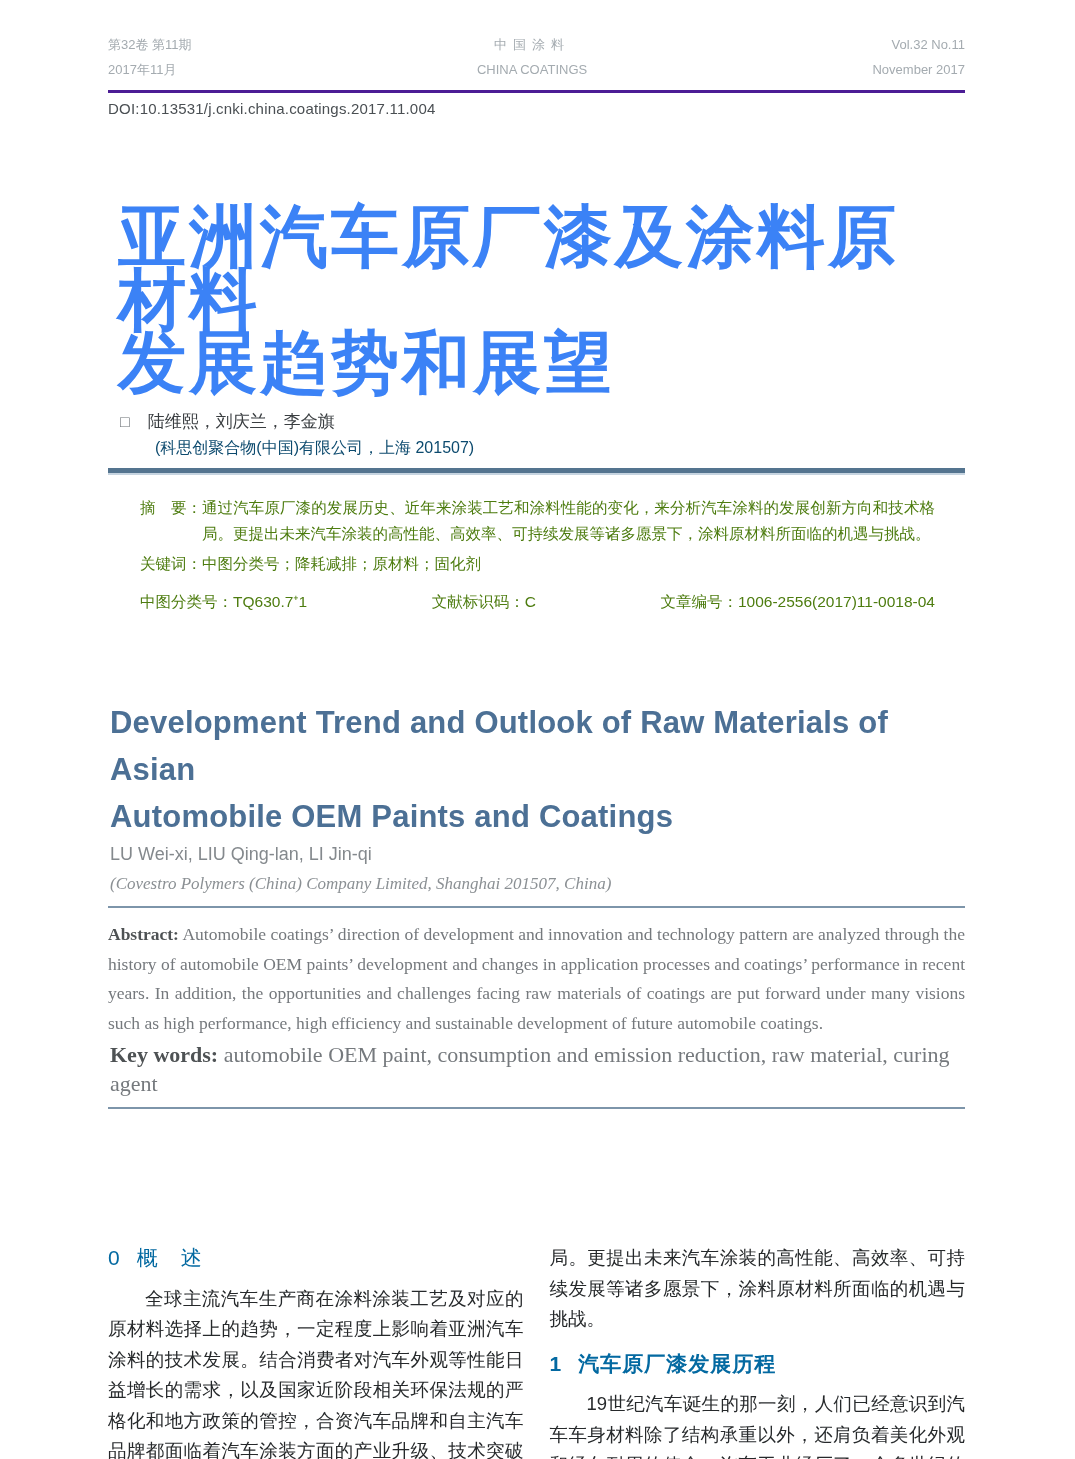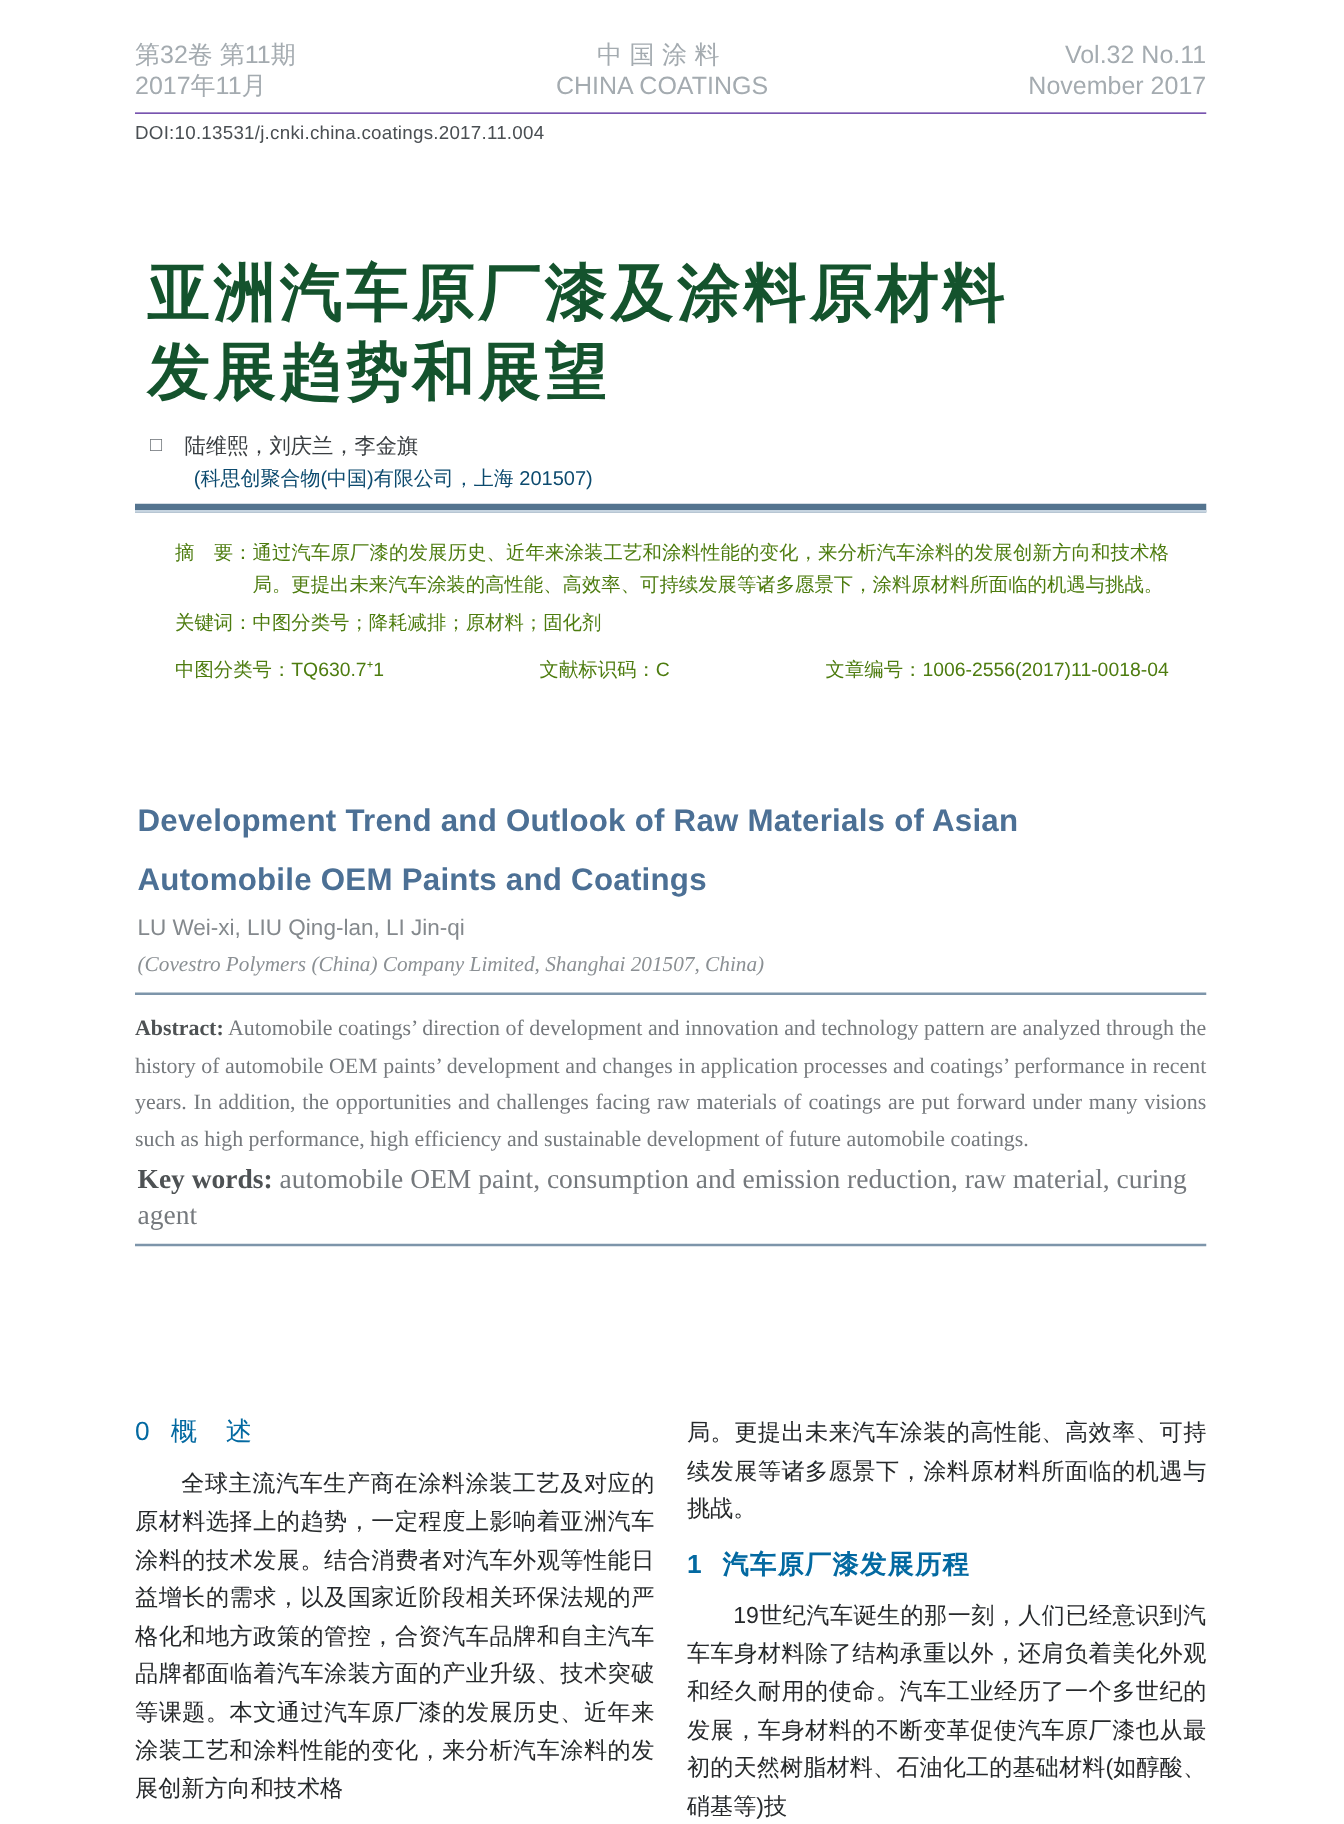--- a/index.html
+++ b/index.html
@@ -10,34 +10,34 @@
     color: #2e3133;
     overflow: hidden;
   }
   .page { width: 1075px; height: 1459px; position: relative; }
   .content { padding: 0 110px 0 108px; }
 
   
   .jheader {
     display: flex; justify-content: space-between; align-items: flex-start;
     padding-top: 32px; padding-bottom: 8px;
-    border-bottom: 1px solid #4c1d95;
-    color: #a4abb0; font-size: 20px; line-height: 25px;
+    border-bottom: 3px solid #4c1d95;
+    color: #a4abb0; font-size: 13px; line-height: 25px;
   }
   .jheader .hcol { white-space: nowrap; }
   .jheader .hc { text-align: center; }
   .jheader .hr { text-align: right; }
   .jheader .cn-journal { letter-spacing: 6px; }
   .doi-line { margin-top: 7px; font-size: 15px; color: #4a4f53; letter-spacing: .2px; }
 
   
   .cn-title {
     margin-top: 88px;
-    color: #14532d;
-    font-size: 50px; font-weight: bold;
+    color: #3b82f6;
+    font-size: 68px; font-weight: bold;
     line-height: 63px; letter-spacing: 3px;
     margin-left: 10px;
   }
   .cn-authors {
     margin-top: 16px; margin-left: 12px;
     font-size: 17px; color: #3a3e41;
     display: flex; align-items: center;
   }
   .author-box { color: #6b7preset1; margin-right: 18px; color: #6b7175; font-size: 16px; }
   .cn-affil { margin-top: 5px; margin-left: 47px; font-size: 16px; color: #0c4a6e; }
@@ -53,21 +53,21 @@
   .row-flex { display: flex; }
   .meta-label { white-space: nowrap; flex: 0 0 auto; }
   .meta-text { text-align: justify; }
   .kw-row { margin-top: 4px; }
   .clc-row { display: flex; justify-content: space-between; margin-top: 12px; }
   .clc-row span { white-space: nowrap; }
 
   
   .en-title {
     margin-top: 84px; margin-left: 2px;
-    color: #4c7095; font-size: 25px; font-weight: bold;
+    color: #4c7095; font-size: 31px; font-weight: bold;
     line-height: 47px; letter-spacing: .2px;
   }
   .en-authors { margin-top: 4px; margin-left: 2px; font-size: 18px; color: #84898d; }
   .en-affil {
     margin-top: 9px; margin-left: 2px;
     font-family: "Liberation Serif", serif; font-style: italic;
     font-size: 17px; color: #8b9094;
   }
   .rule-thin { margin-top: 12px; height: 2px; background: #7d95aa; }
 

